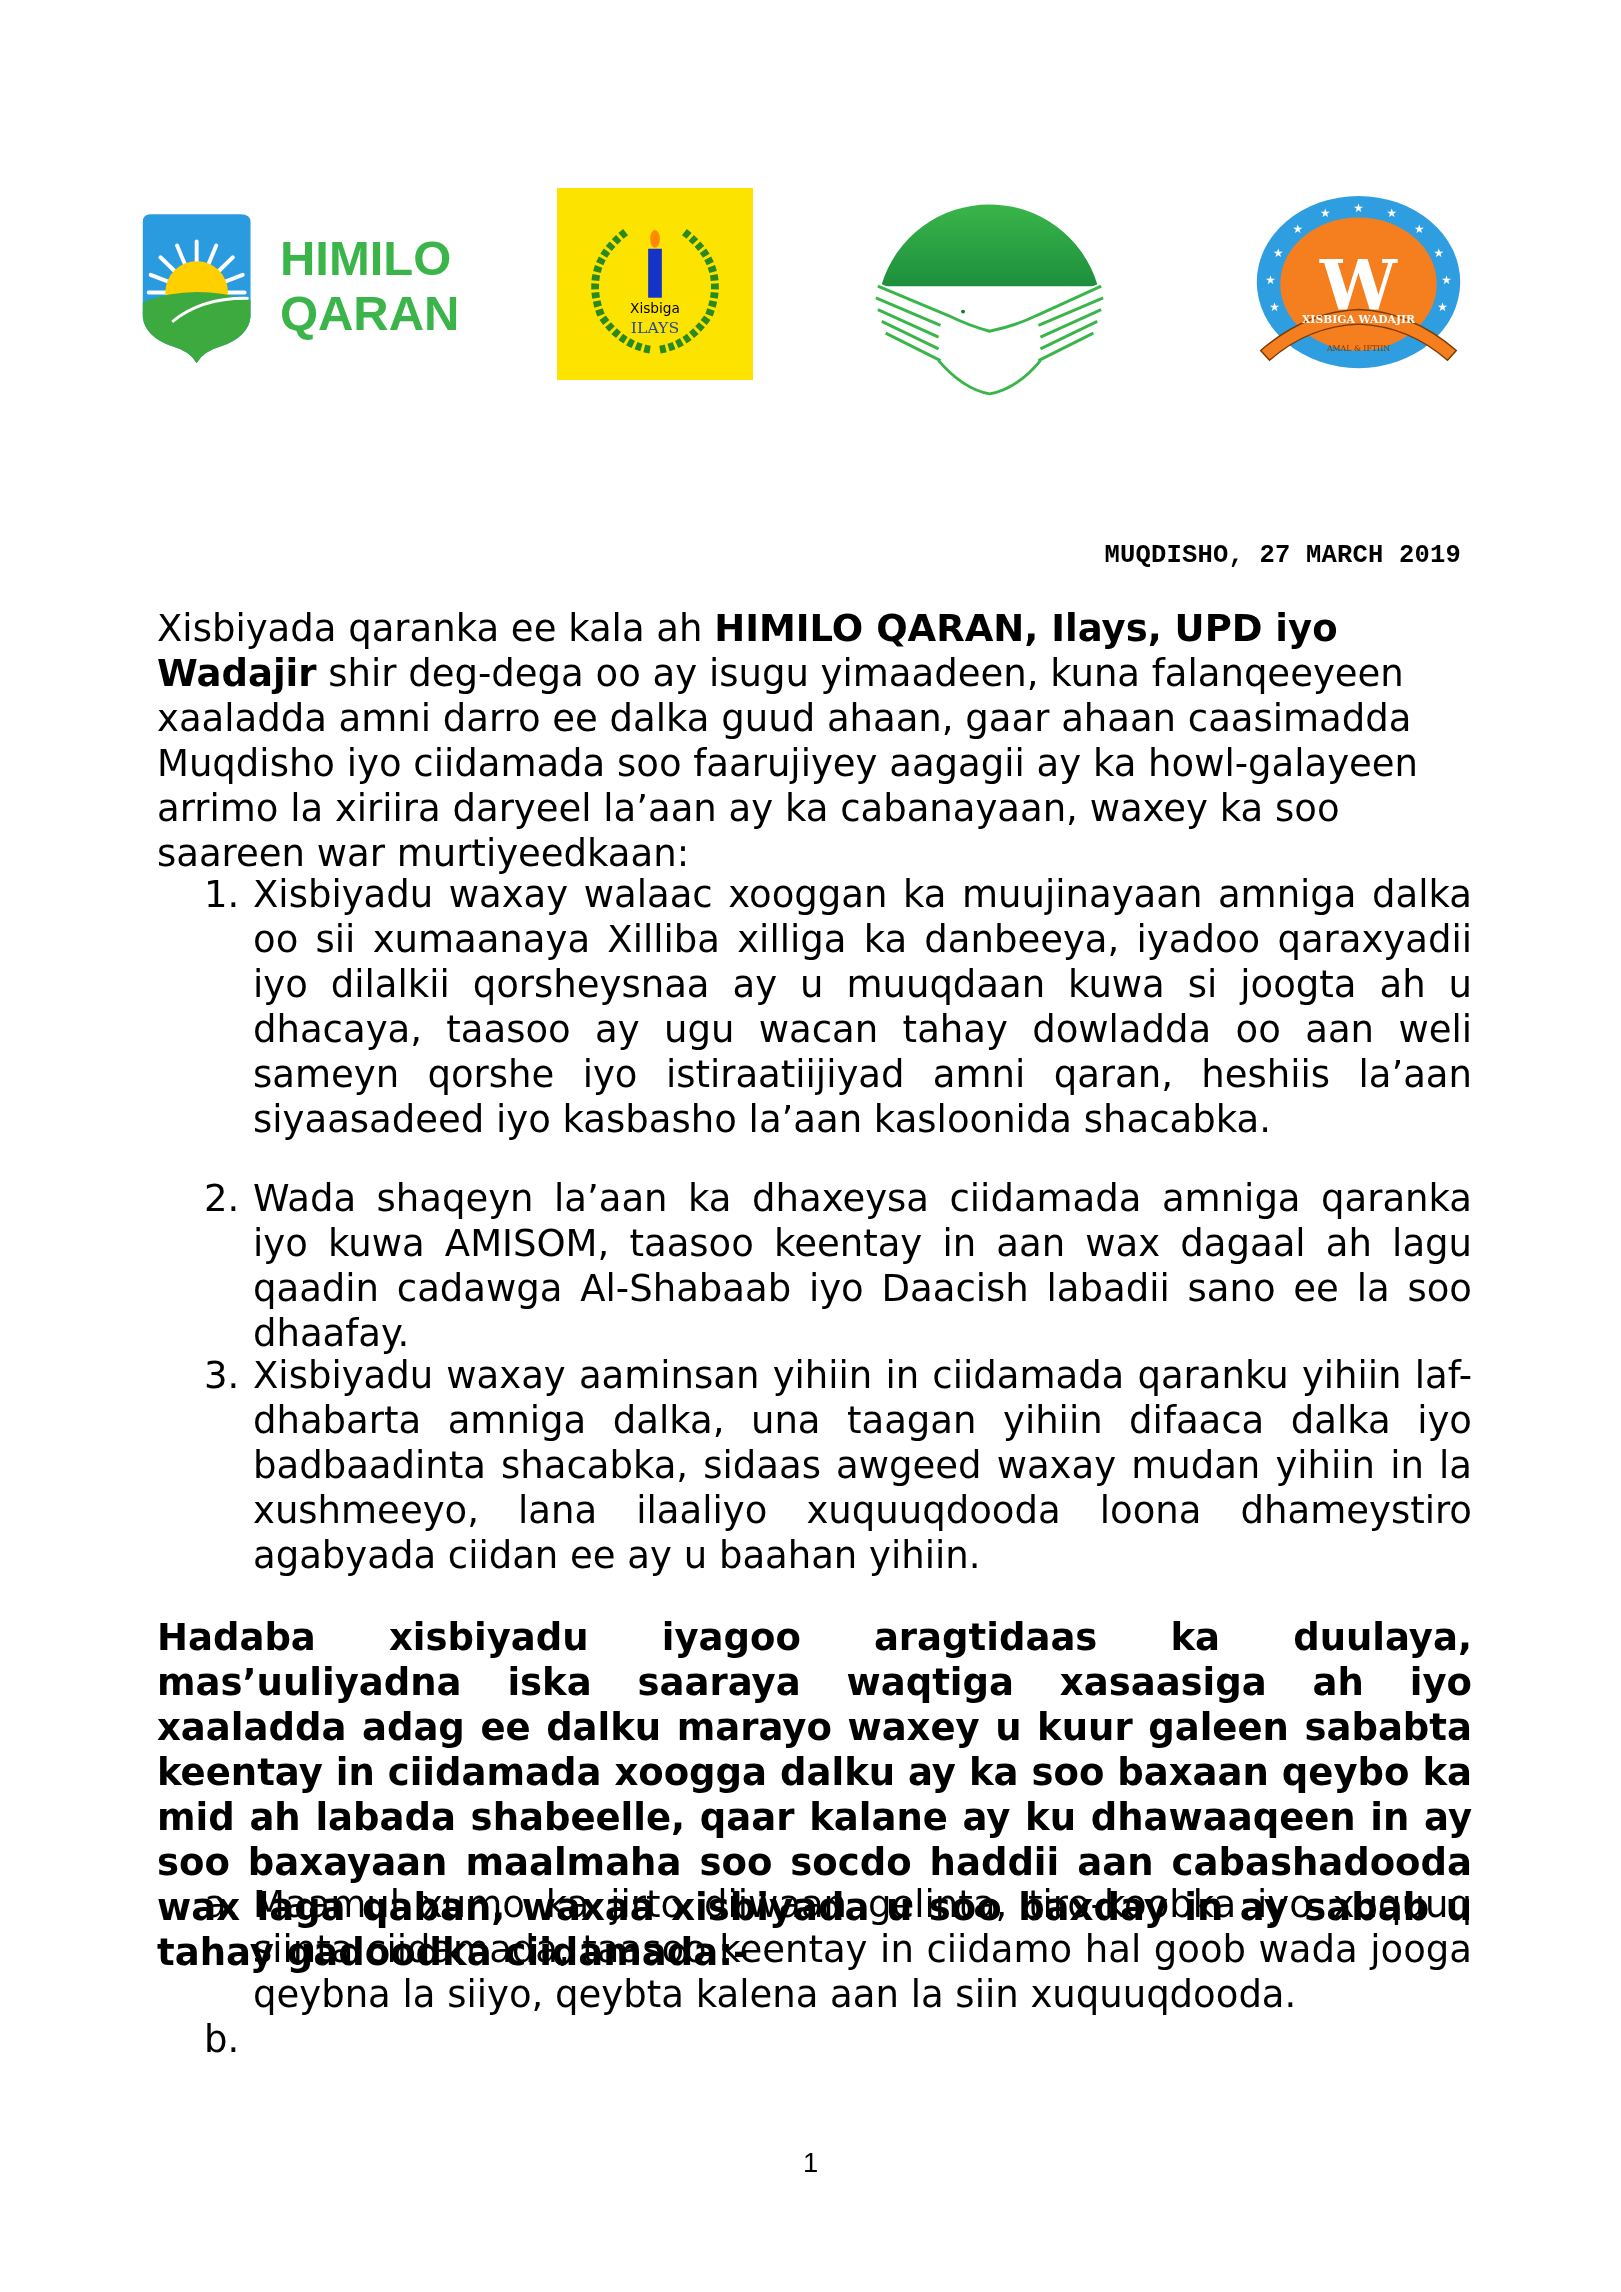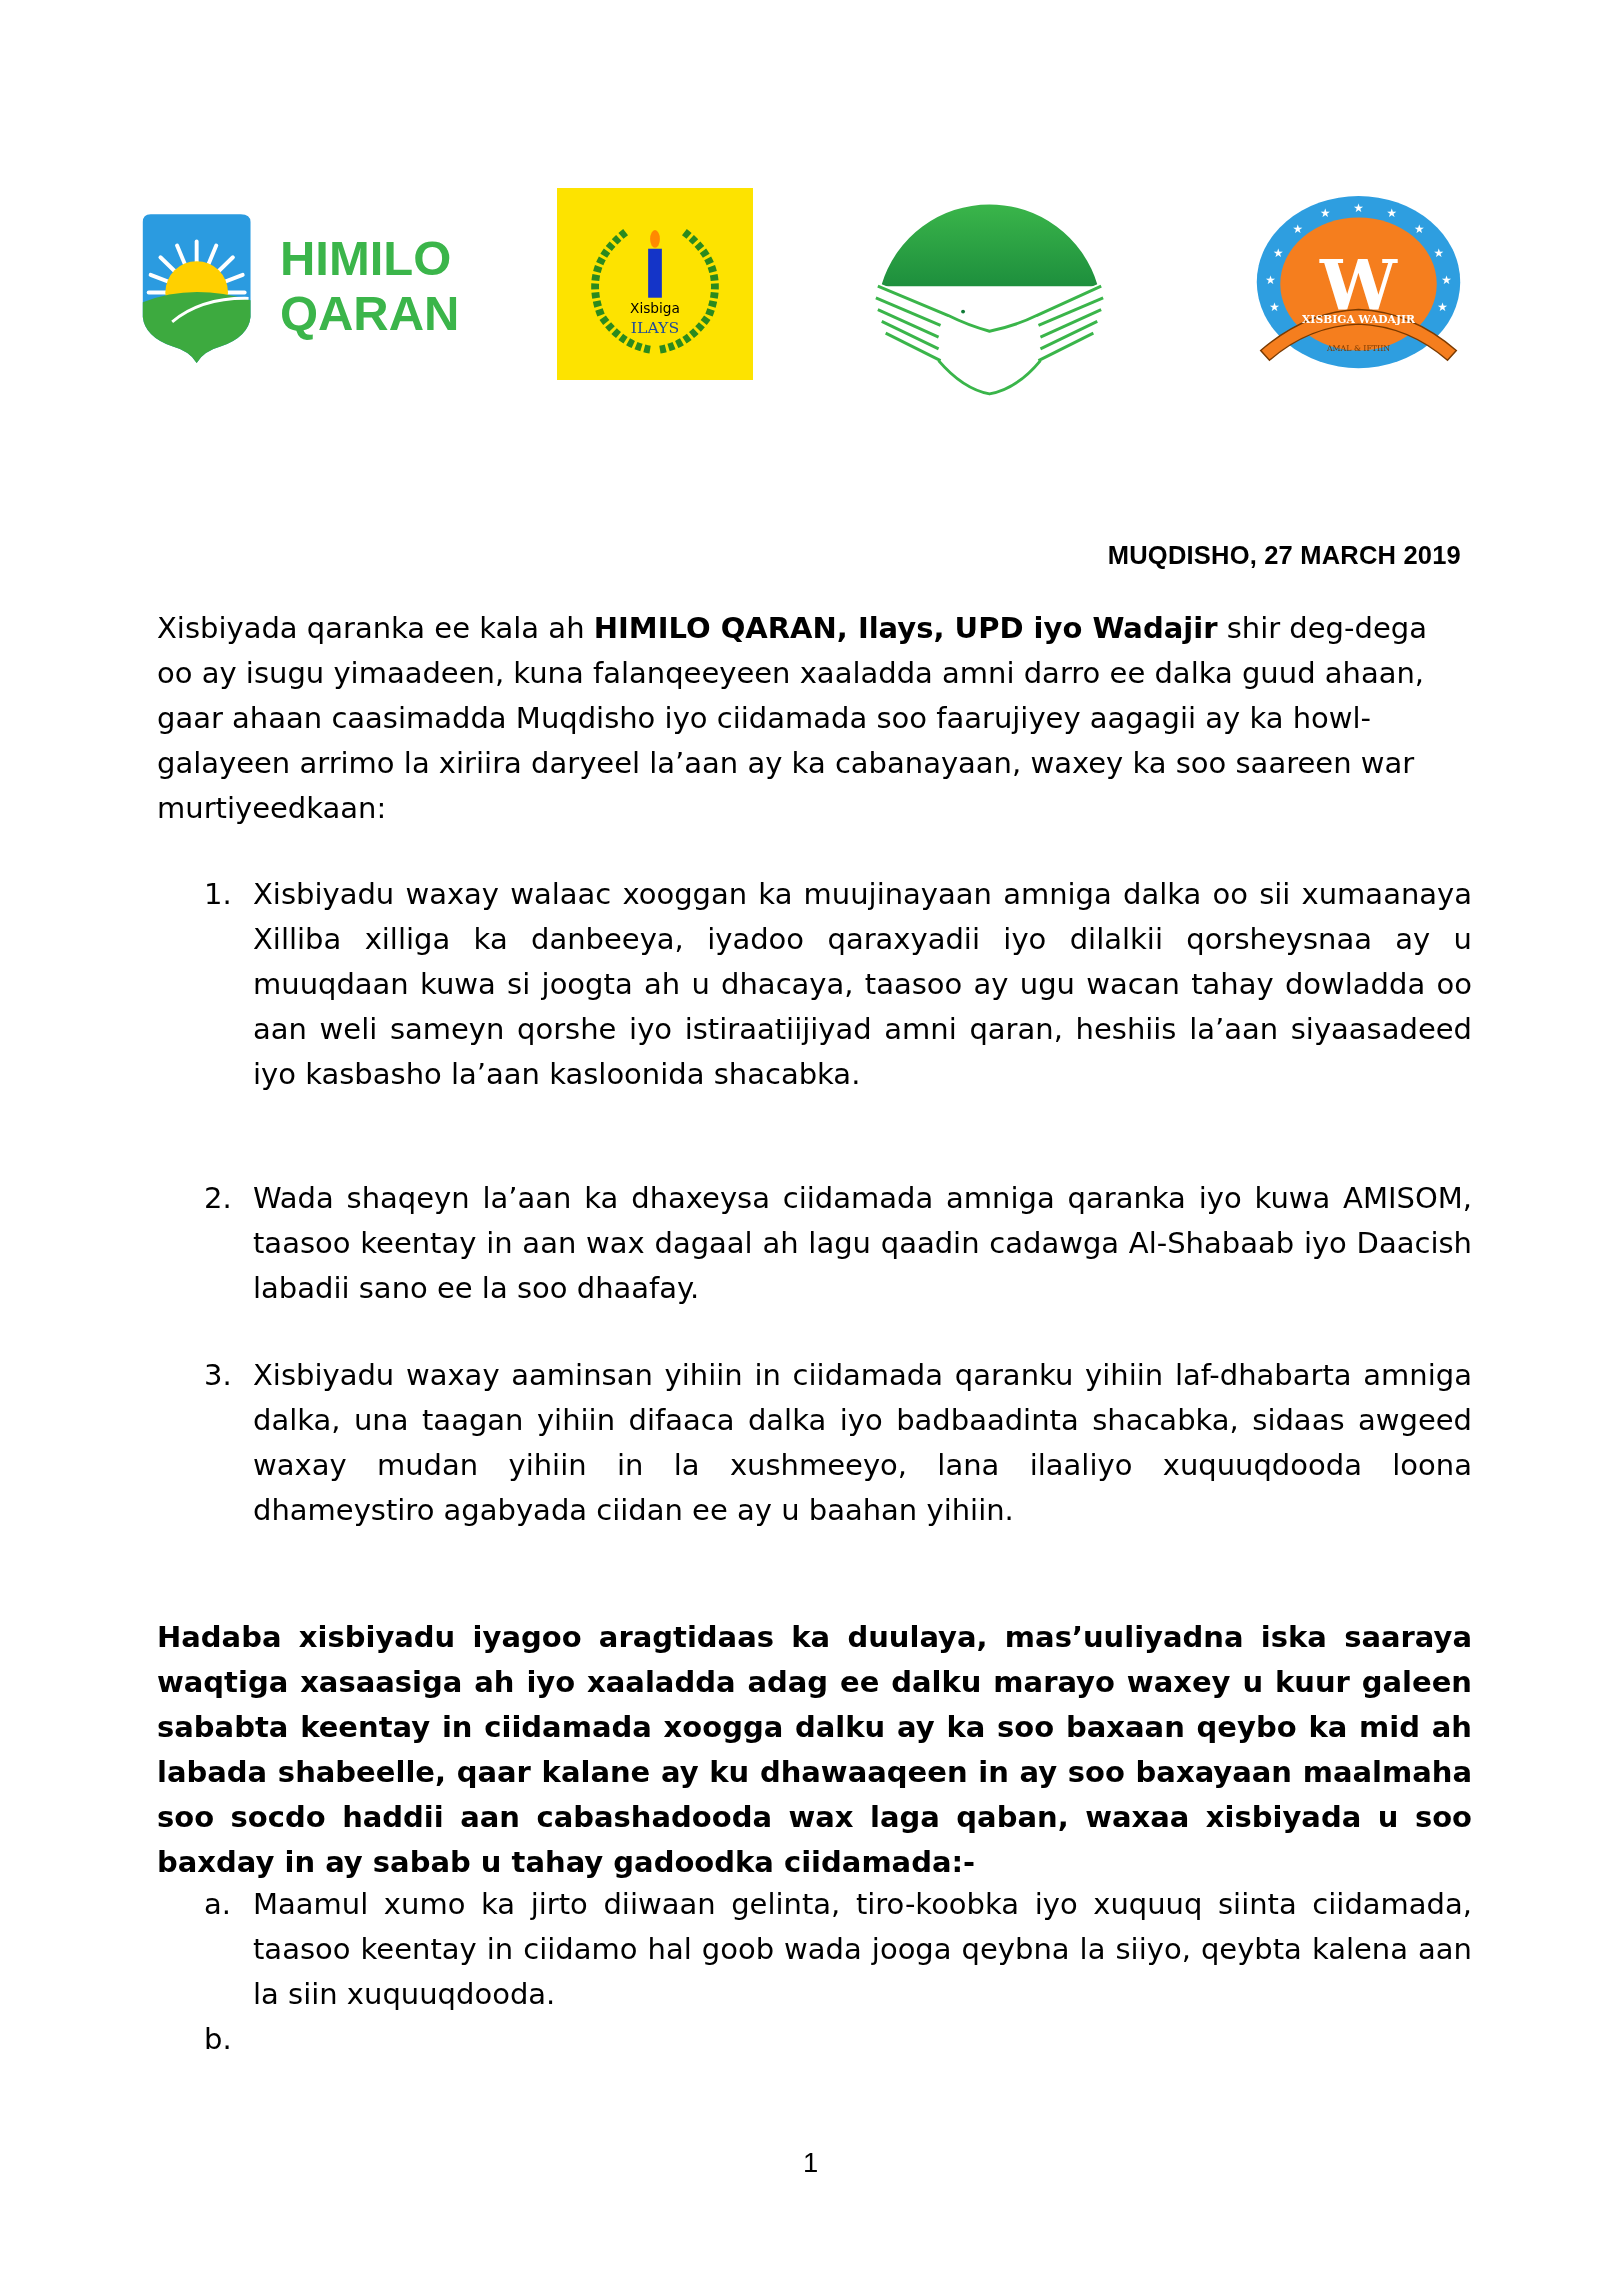--- a/index.html
+++ b/index.html
@@ -5,23 +5,23 @@
     html, body { margin: 0; padding: 0; background: #ffffff; }
     body { width: 1621px; height: 2293px; position: relative; overflow: hidden; color: #000; }
     .logos { position: absolute; top: 0; left: 0; width: 1621px; height: 412px; }
     .logo { position: absolute; }
     #logo-himilo { left: 133px; top: 214px; width: 333px; height: 157px; }
     #logo-ilays { left: 557px; top: 188px; width: 196px; height: 192px; background: #fde300; }
     #logo-upd { left: 870px; top: 188px; width: 240px; height: 211px; }
     #logo-wadajir { left: 1247px; top: 194px; width: 223px; height: 181px; }
 
     .date { position: absolute; right: 160px; top: 541px;
-      font-family: Liberation Sans, sans-serif; font-weight: bold; font-size: 25.5px; letter-spacing: 0.2px; }
+      font-family: Liberation Mono, monospace; font-weight: bold; font-size: 25.5px; letter-spacing: 0.2px; }
 
-    .body-text { font-family: "DejaVu Sans", sans-serif; font-size: 29px; line-height: 45px;
+    .body-text { font-family: "DejaVu Sans", sans-serif; font-size: 37px; line-height: 45px;
       transform-origin: left top; }
     .intro { position: absolute; left: 157px; top: 606px; width: 1313px; }
     .intro p { margin: 0; }
     .bold { font-weight: bold; }
 
     .nlist { position: absolute; left: 157px; width: 1315px; }
     .item { position: relative; padding-left: 96px; text-align: justify; }
     .item .num { position: absolute; left: 47px; top: 0; }
     #item1 { top: 872px; }
     #item2 { top: 1176px; }

